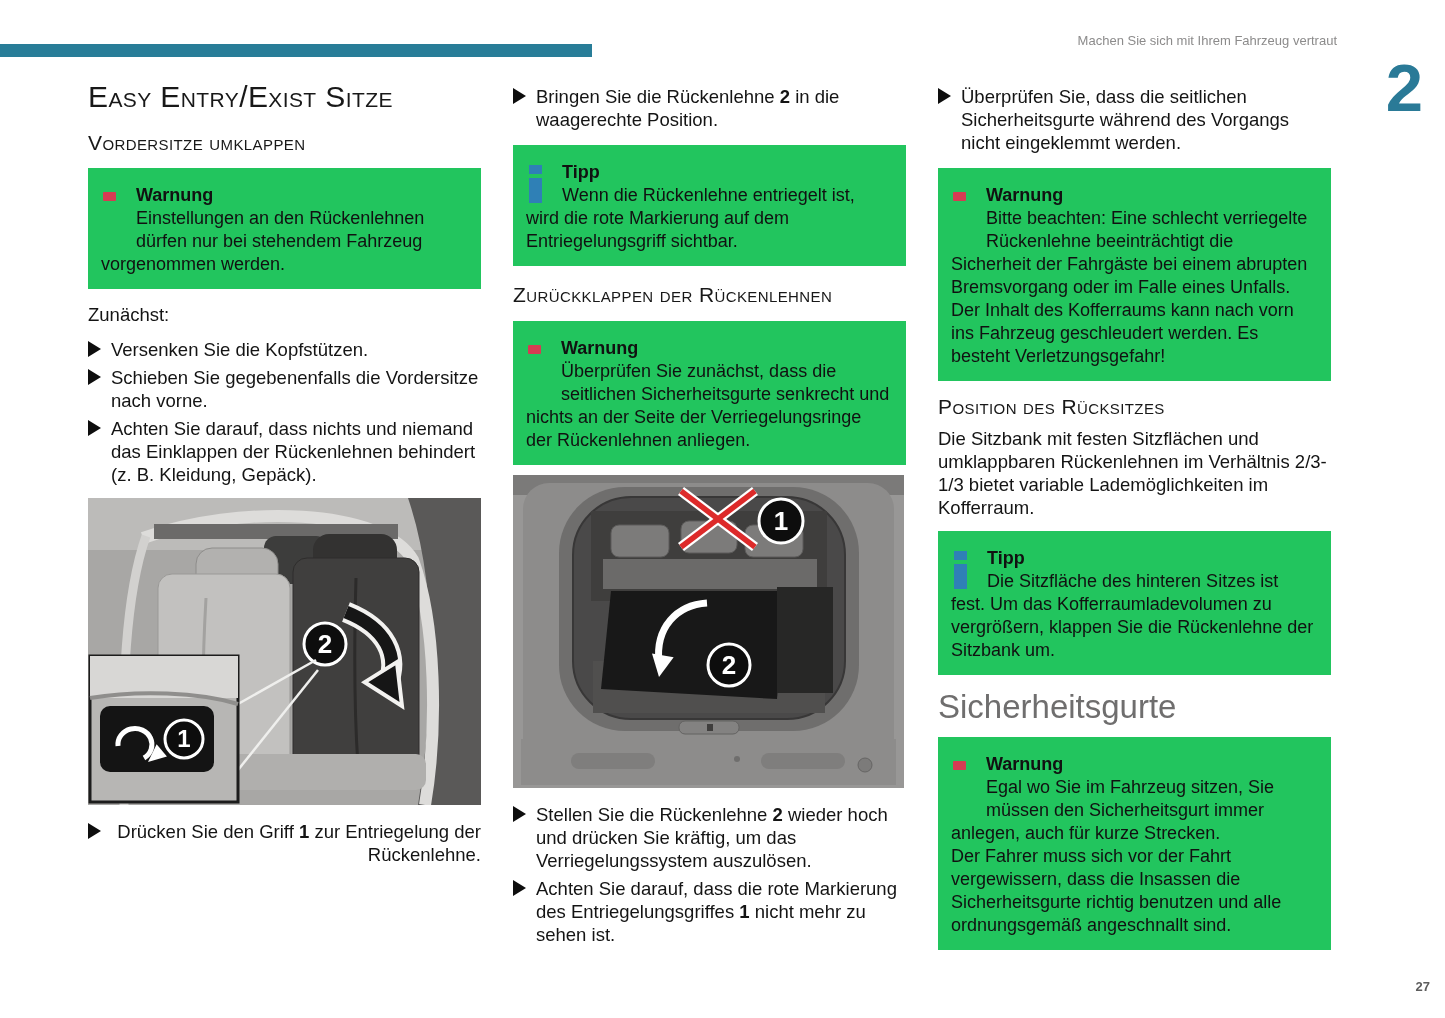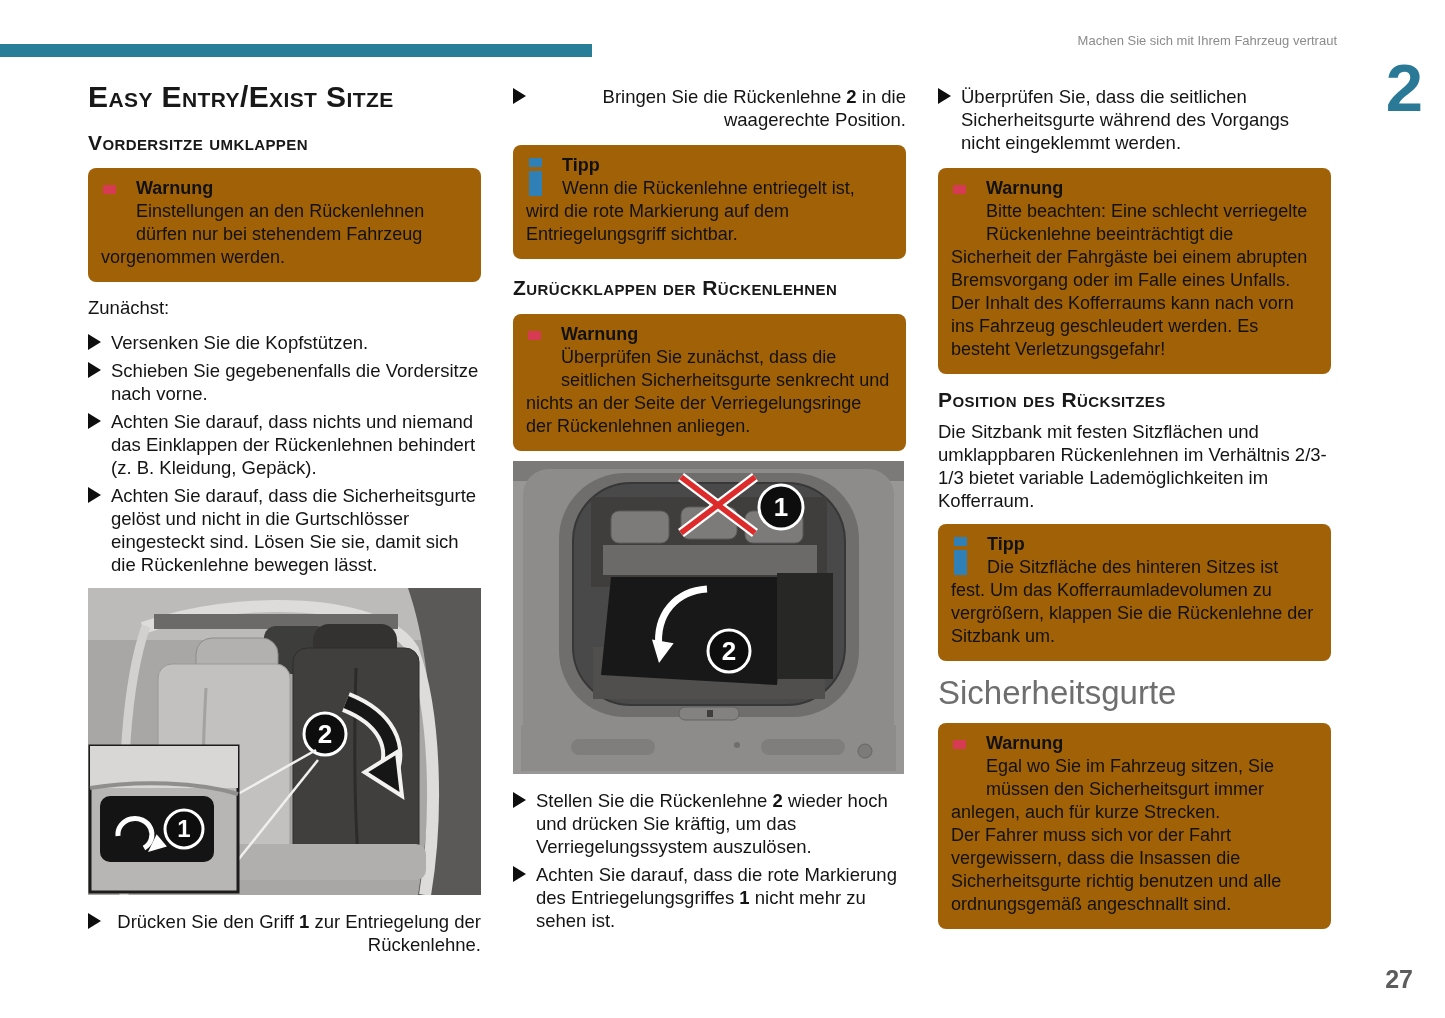--- a/index.html
+++ b/index.html
@@ -4,36 +4,36 @@
 <style>
   html,body{margin:0;padding:0;background:#ffffff;}
   body{width:1445px;height:1018px;overflow:hidden;
        font-family:"Liberation Sans","DejaVu Sans",sans-serif;color:#141414;}
   .page{position:relative;width:1445px;height:1018px;background:#fff;}
 
   .teal-bar{position:absolute;left:0;top:44px;width:592px;height:13px;background:#287d98;}
   .running-head{position:absolute;top:33px;right:108px;font-size:13px;color:#8c8b8b;}
   .chapter-num{position:absolute;top:54px;right:22px;font-size:67px;line-height:1;
                font-weight:bold;color:#2a7a97;}
-  .page-num{position:absolute;right:32px;bottom:24px;font-size:25px;font-weight:bold;color:#5d5d5d;}
+  .page-num{position:absolute;right:15px;bottom:24px;font-size:13px;font-weight:bold;color:#5d5d5d;}
 
   .col{position:absolute;top:80px;width:393px;}
   .col1{left:88px;}  .col2{left:513px;}  .col3{left:938px;}
 
-  .h-caps{font-variant:small-caps;font-weight:bold;color:#181818;letter-spacing:.4px;margin:0;}
+  .h-caps{font-variant:small-caps;font-weight:normal;color:#181818;letter-spacing:.4px;margin:0;}
   .h1-caps{font-size:30px;line-height:1.12;}
   .h2-caps{font-size:21px;line-height:1.12;margin-top:17px;}
   .h-gray{font-size:33px;font-weight:400;color:#6f6e6e;margin:14px 0 0 0;line-height:1.1;}
 
   .body-text{font-size:18.5px;line-height:23px;}
   .intro{margin-top:14px;}
   .para{margin-top:8px;}
 
-  .note-box{background:#a16207;border-radius:8px;margin-top:14px;
-            padding:9px 15px 13px 13px;font-size:18px;line-height:23px;color:#111;}
+  .note-box{background:#22c55e;border-radius:0;margin-top:14px;
+            padding:16px 15px 13px 13px;font-size:18px;line-height:23px;color:#111;}
   .note-title{font-weight:bold;}
   .warn-icon{float:left;width:17px;height:42px;margin:3px 16px 2px 2px;}
   .warn-icon .wbar{width:15px;height:26px;background:#d63b53;border-radius:4px 4px 3px 3px;}
   .warn-icon .wdot{width:13px;height:9px;background:#d63b53;margin-top:5px;border-radius:1px;}
   .info-icon{float:left;width:15px;height:40px;margin:4px 18px 2px 3px;}
   .info-icon .idot{width:13px;height:9px;background:#2f80b6;}
   .info-icon .ibar{width:13px;height:25px;background:#2f80b6;margin-top:4px;}
 
   .bullets{margin-top:12px;}
   .bullets .bullet{display:flex;margin-top:5px;}
@@ -75,24 +75,20 @@
           <span class="tri"></span>
           <span class="btext"><span>Versenken Sie die Kopfstützen.</span></span>
         </div>
         <div class="bullet">
           <span class="tri"></span>
           <span class="btext"><span>Schieben Sie gegebenenfalls die Vordersitze nach vorne.</span></span>
         </div>
         <div class="bullet">
           <span class="tri"></span>
           <span class="btext"><span>Achten Sie darauf, dass nichts und niemand das Einklappen der Rückenlehnen behindert (z. B. Kleidung, Gepäck).</span></span>
-        </div>
-        <div class="bullet">
-          <span class="tri"></span>
-          <span class="btext"><span>Achten Sie darauf, dass die Sicherheitsgurte gelöst und nicht in die Gurtschlösser eingesteckt sind. Lösen Sie sie, damit sich die Rückenlehne bewegen lässt.</span></span>
         </div>
       </div>
 
     <div class="figure">
       <svg width="393" height="307" viewBox="0 0 393 307">
         <rect x="0" y="0" width="393" height="307" fill="#a8a7a5"></rect>
         <rect x="0" y="0" width="393" height="52" fill="#bcbbb9"></rect>
         <path d="M300,0 L393,0 L393,307 L330,307 C347,200 350,88 320,0 Z" fill="#5a5958"></path>
         <path d="M55,40 C150,6 295,10 325,62 C348,125 350,230 337,307" stroke="#dddcda" stroke-width="12" fill="none"></path>
         <path d="M58,38 C38,95 33,185 36,307" stroke="#d2d1cf" stroke-width="9" fill="none"></path>
@@ -127,21 +123,21 @@
 
     <div class="bullets" style="margin-top:15px;text-align:right;">
         <div class="bullet">
           <span class="tri"></span>
           <span class="btext"><span>Drücken Sie den Griff </span><span style="font-weight: bold;">1</span><span> zur Entriegelung der Rückenlehne.</span></span>
         </div>
       </div>
   </div>
 
   <div class="col col2 body-text">
-    <div class="bullets" style="margin-top:0;text-align:right;">
+    <div class="bullets" style="margin-top:0;">
         <div class="bullet">
           <span class="tri"></span>
           <span class="btext"><span>Bringen Sie die Rückenlehne </span><span style="font-weight: bold;">2</span><span> in die waagerechte Position.</span></span>
         </div>
       </div>
 
     <div class="note-box">
       <span class="info-icon">
           <span class="idot" style="display:block"></span>
           <span class="ibar" style="display:block"></span>

